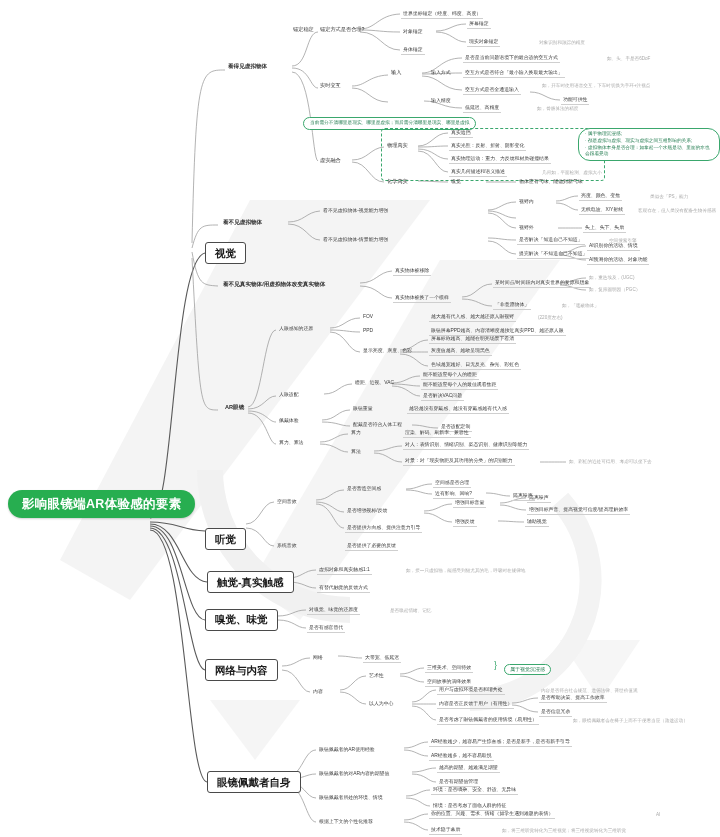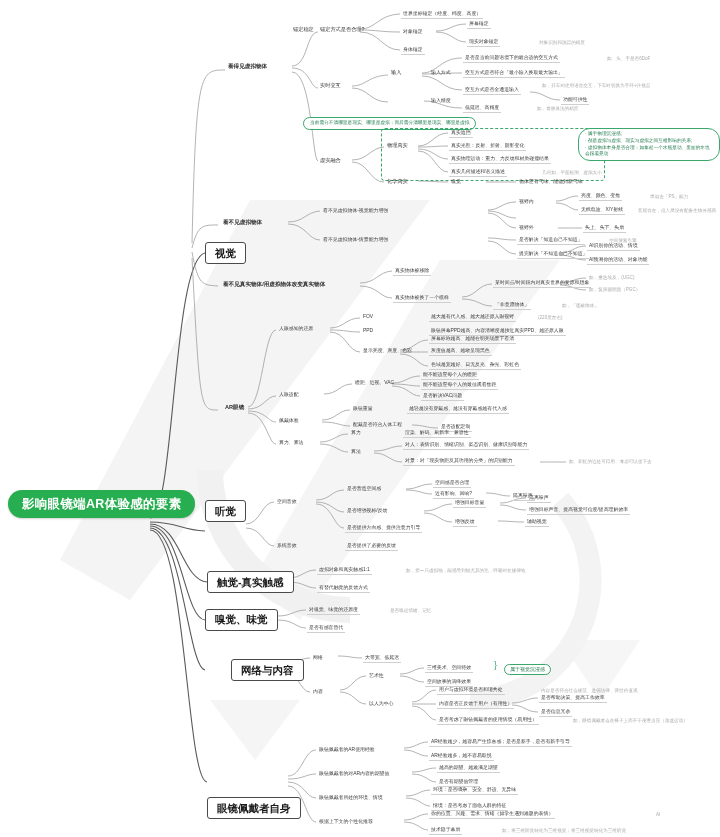--- a/index.html
+++ b/index.html
@@ -208,25 +208,25 @@
       <path d="M406 796 C418 796 420 790 430 790"></path>
       <path d="M406 798 C420 798 422 806 430 806"></path>
       <path d="M404 820 C416 820 418 814 428 814"></path>
       <path d="M404 822 C418 822 420 830 428 830"></path>
     </g>
   </svg>
 
   <div class="node root" style="left:8px;top:477px;margin-top:13px;">影响眼镜端AR体验感的要素</div>
 
   <div class="node lv1" style="left:205px;top:242px;">视觉</div>
-  <div class="node lv1" style="left:205px;top:500px;">听觉</div>
+  <div class="node lv1" style="left:205px;top:528px;">听觉</div>
   <div class="node lv1" style="left:207px;top:571px;">触觉-真实触感</div>
   <div class="node lv1" style="left:205px;top:609px;font-family:Liberation Serif, serif;">嗅觉、味觉</div>
-  <div class="node lv1" style="left:205px;top:659px;margin-left:26px;">网络与内容</div>
-  <div class="node lv1" style="left:207px;top:797px;">眼镜佩戴者自身</div>
+  <div class="node lv1" style="left:205px;top:659px;">网络与内容</div>
+  <div class="node lv1" style="left:207px;top:771px;">眼镜佩戴者自身</div>
 
   <div class="node lv2" style="left:226px;top:62px;">看得见虚拟物体</div>
 
   <div class="node lv3" style="left:291px;top:26px;">锚定稳定</div>
   <div class="node lv3" style="left:318px;top:26px;">锚定方式是否合理?</div>
   <div class="node lv4 underline" style="left:401px;top:10px;">世界坐标锚定（经度、纬度、高度）</div>
   <div class="node lv4" style="left:401px;top:28px;">对象锚定</div>
   <div class="node lv4 underline" style="left:467px;top:20px;">屏幕锚定</div>
   <div class="node lv4 underline" style="left:467px;top:38px;">现实对象锚定</div>
   <div class="node note" style="left:537px;top:39px;">对象识别和跟踪的精度</div>

